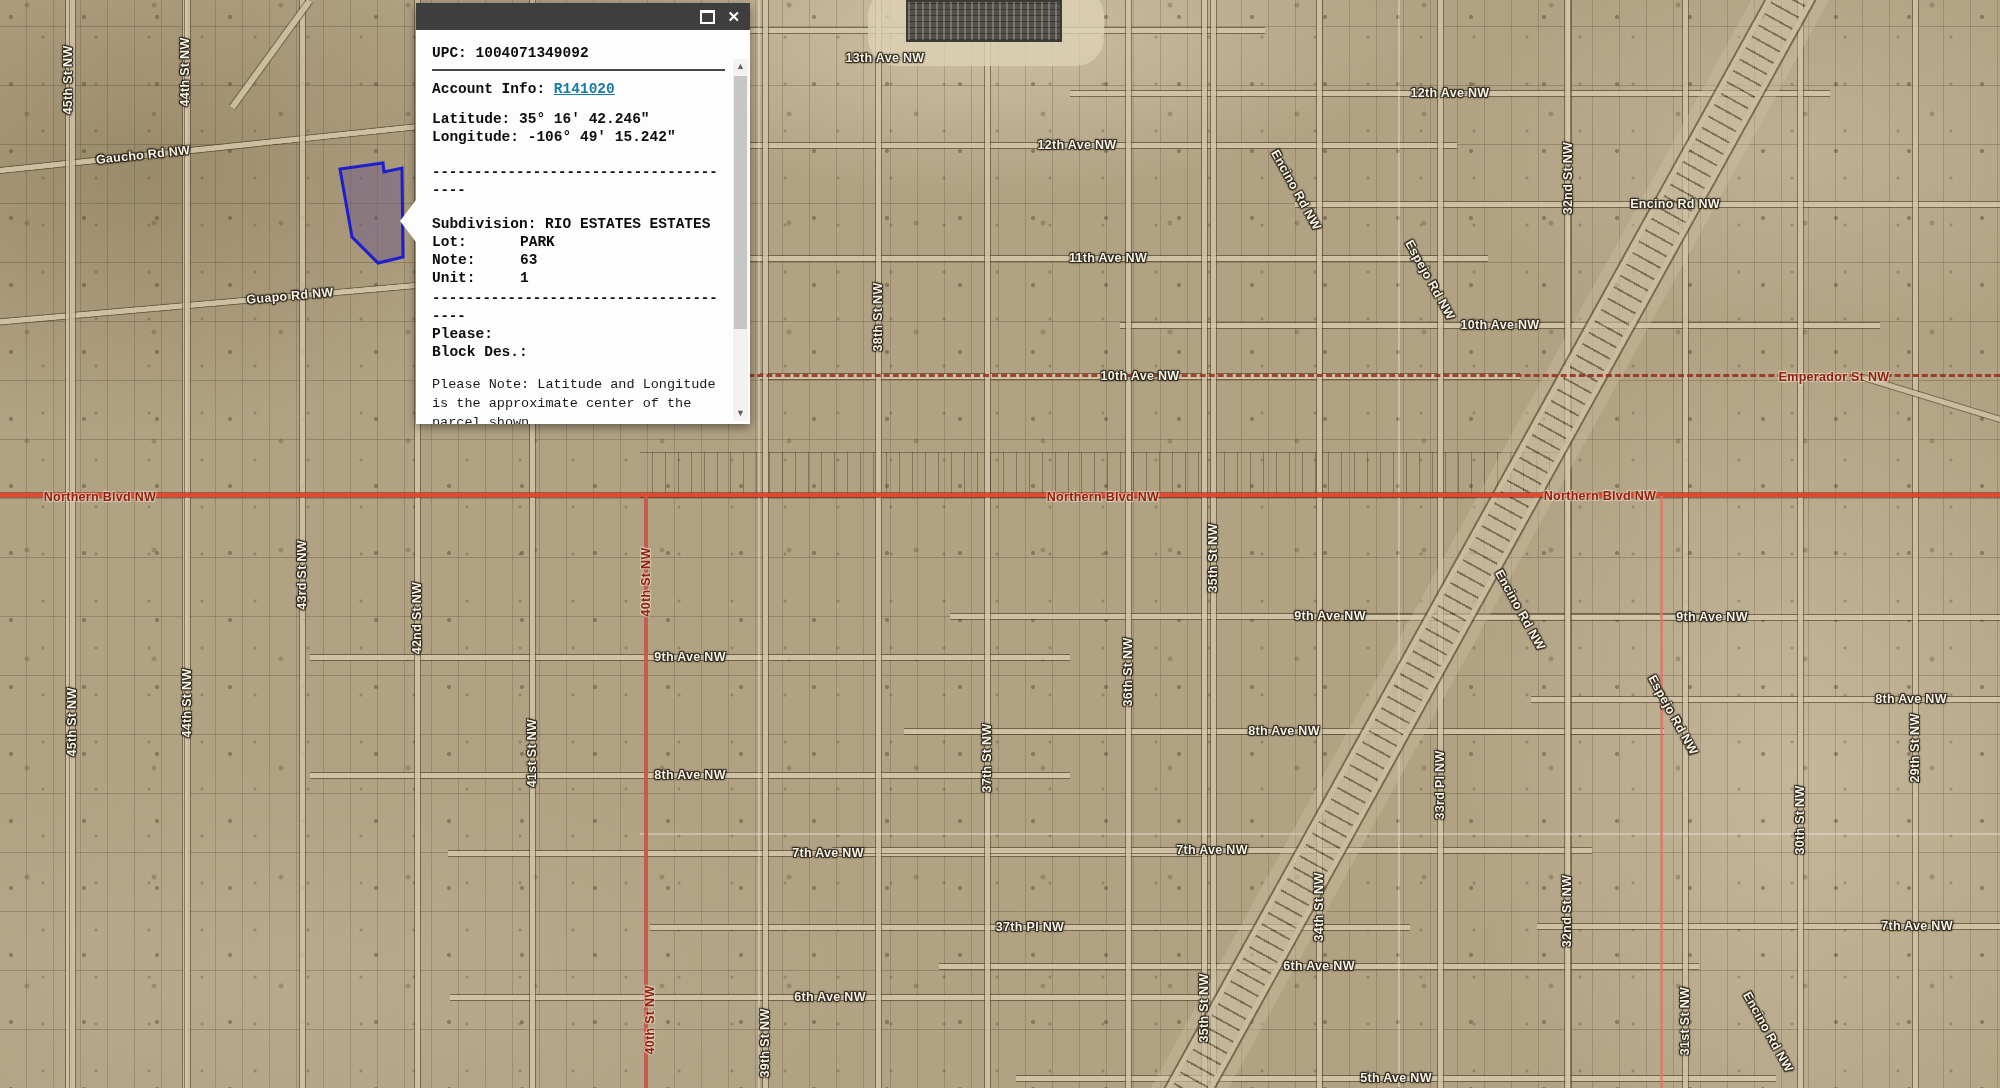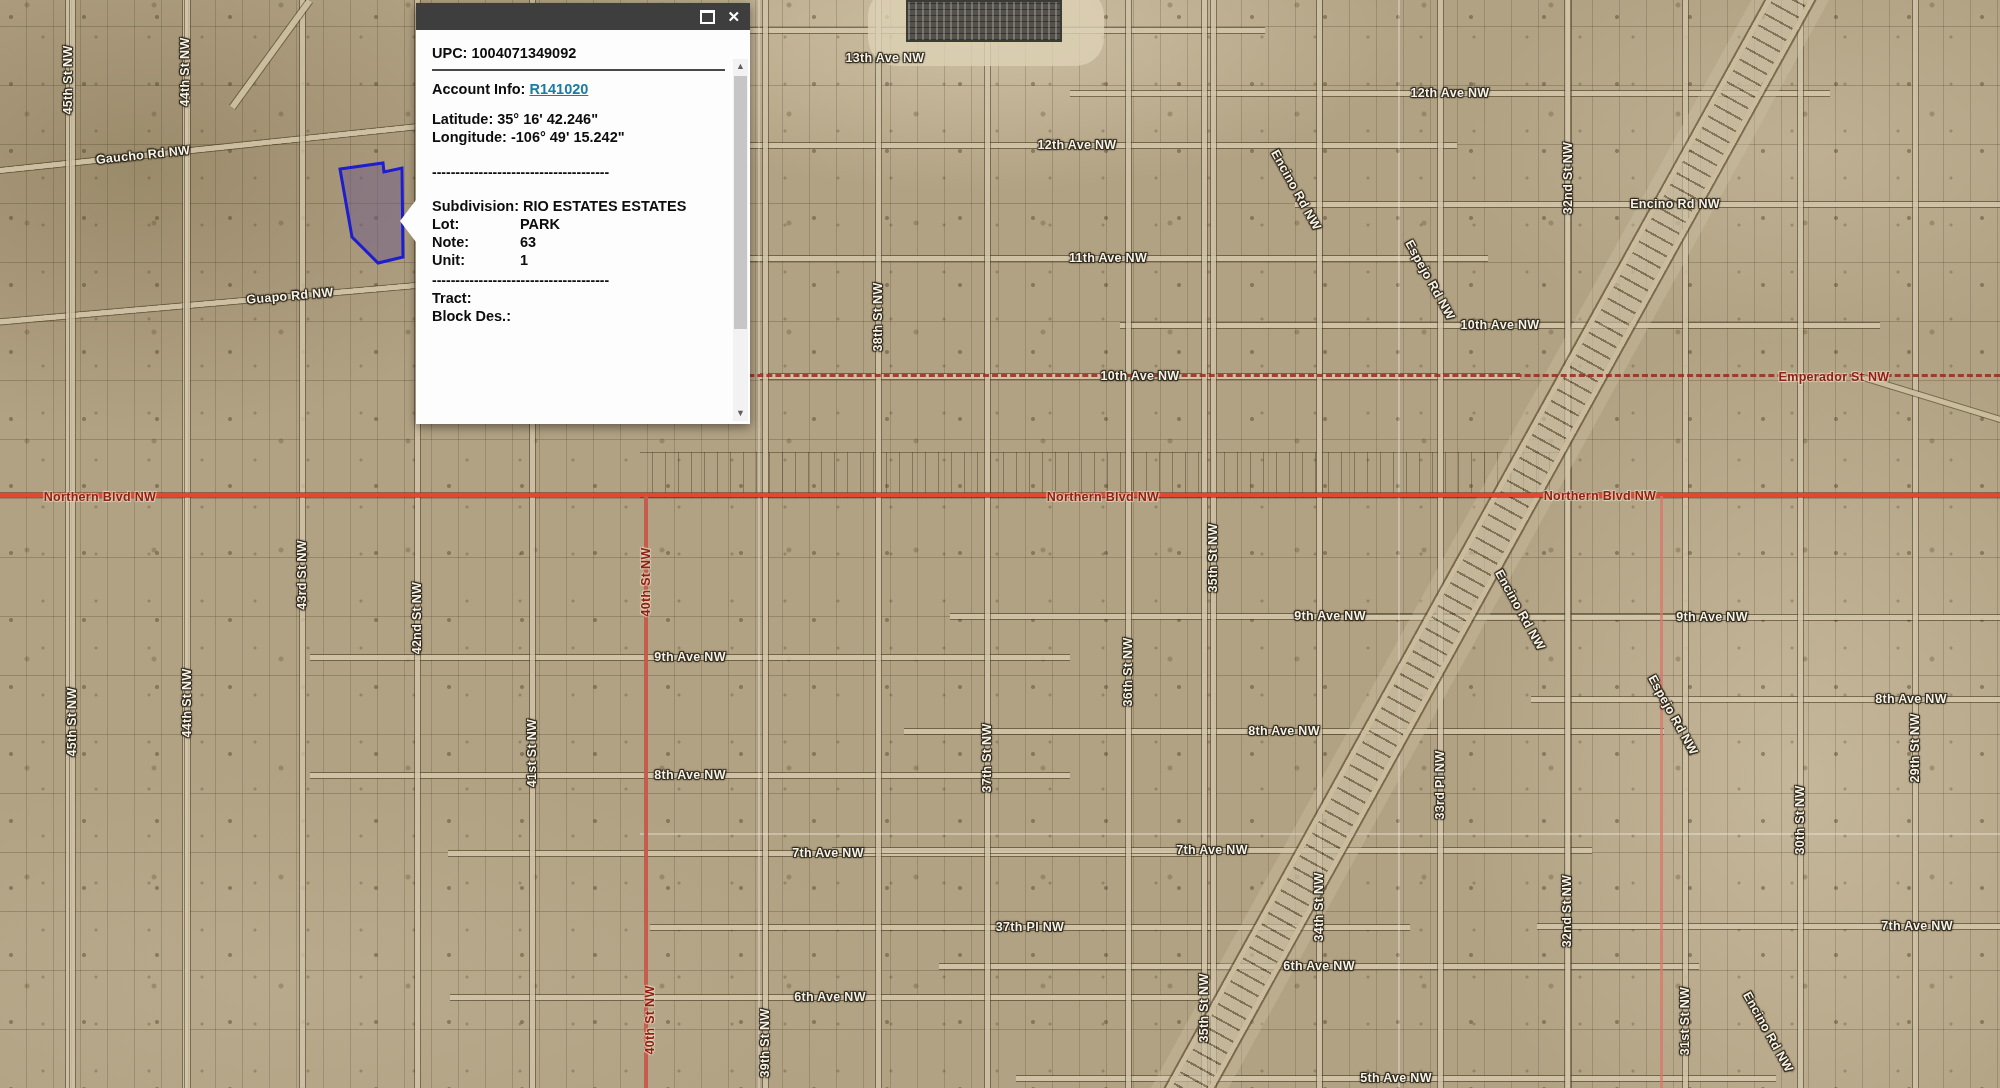--- a/index.html
+++ b/index.html
@@ -79,21 +79,21 @@
     box-shadow:0 3px 10px rgba(0,0,0,.45);}
   #popup-titlebar{position:absolute;left:0;top:0;right:0;height:27px;background:#3e3e3e;
     display:flex;justify-content:flex-end;align-items:center;gap:12px;padding:0 10px;box-sizing:border-box;}
   .tb-btn{color:#fff;cursor:pointer;line-height:1;display:flex;align-items:center;justify-content:center;}
   #btn-max span.box{display:inline-block;width:11px;height:9px;border:2px solid #fff;border-top-width:3px;}
   #btn-close{font-size:15px;font-weight:bold;}
   #popup-arrow{position:absolute;left:-16px;top:197px;width:0;height:0;z-index:51;
     border-top:21px solid transparent;border-bottom:21px solid transparent;border-right:16px solid #fdfdfd;}
   #popup-body{position:absolute;top:27px;left:0;right:0;bottom:0;background:#fdfdfd;}
   #popup-content{position:absolute;top:0;left:0;right:17px;bottom:0;box-sizing:border-box;
-    padding:14px 8px 8px 16px;color:#0d0d0d;font-size:14.5px;font-weight:bold;line-height:18px;overflow:hidden;}
+    padding:14px 8px 8px 16px;color:#0d0d0d;font-size:14.5px;font-weight:bold;line-height:18px;overflow:hidden;font-family:Liberation Mono, monospace;}
   .hr{border-bottom:2px solid #484848;margin:7px 0 9px;}
   .acct-row{margin-bottom:12px;}
   a.acct-link{color:#1a7ba6;text-decoration:underline;cursor:pointer;}
   .latlon{margin:0;}
   .dashes{margin:17px 0 16px;letter-spacing:0;font-size:14px;}
   .dashes2{margin:2px 0 0;letter-spacing:0;font-size:14px;}
   .rowline{display:flex;}
   .rowlabel{width:88px;}
   .note{font-weight:normal;font-size:13.5px;line-height:19px;margin-top:14px;color:#1a1a1a;}
   
@@ -254,22 +254,23 @@
       </div>
       <div class="rowline">
         <span class="rowlabel">Note:</span>
         <span>63</span>
       </div>
       <div class="rowline">
         <span class="rowlabel">Unit:</span>
         <span>1</span>
       </div>
       <div class="dashes2">--------------------------------------</div>
-      <div>Tract:</div>
+      <div>Please:</div>
       <div>Block Des.:</div>
+      <div class="note">Please Note: Latitude and Longitude is the approximate center of the parcel shown.</div>
     </div>
     <div id="scrollbar">
       <div class="sb-arrow" id="sb-up">▲</div>
       <div id="sb-thumb"></div>
       <div class="sb-arrow" id="sb-down">▼</div>
     </div>
   </div>
 </div>
 
 </body></html>

